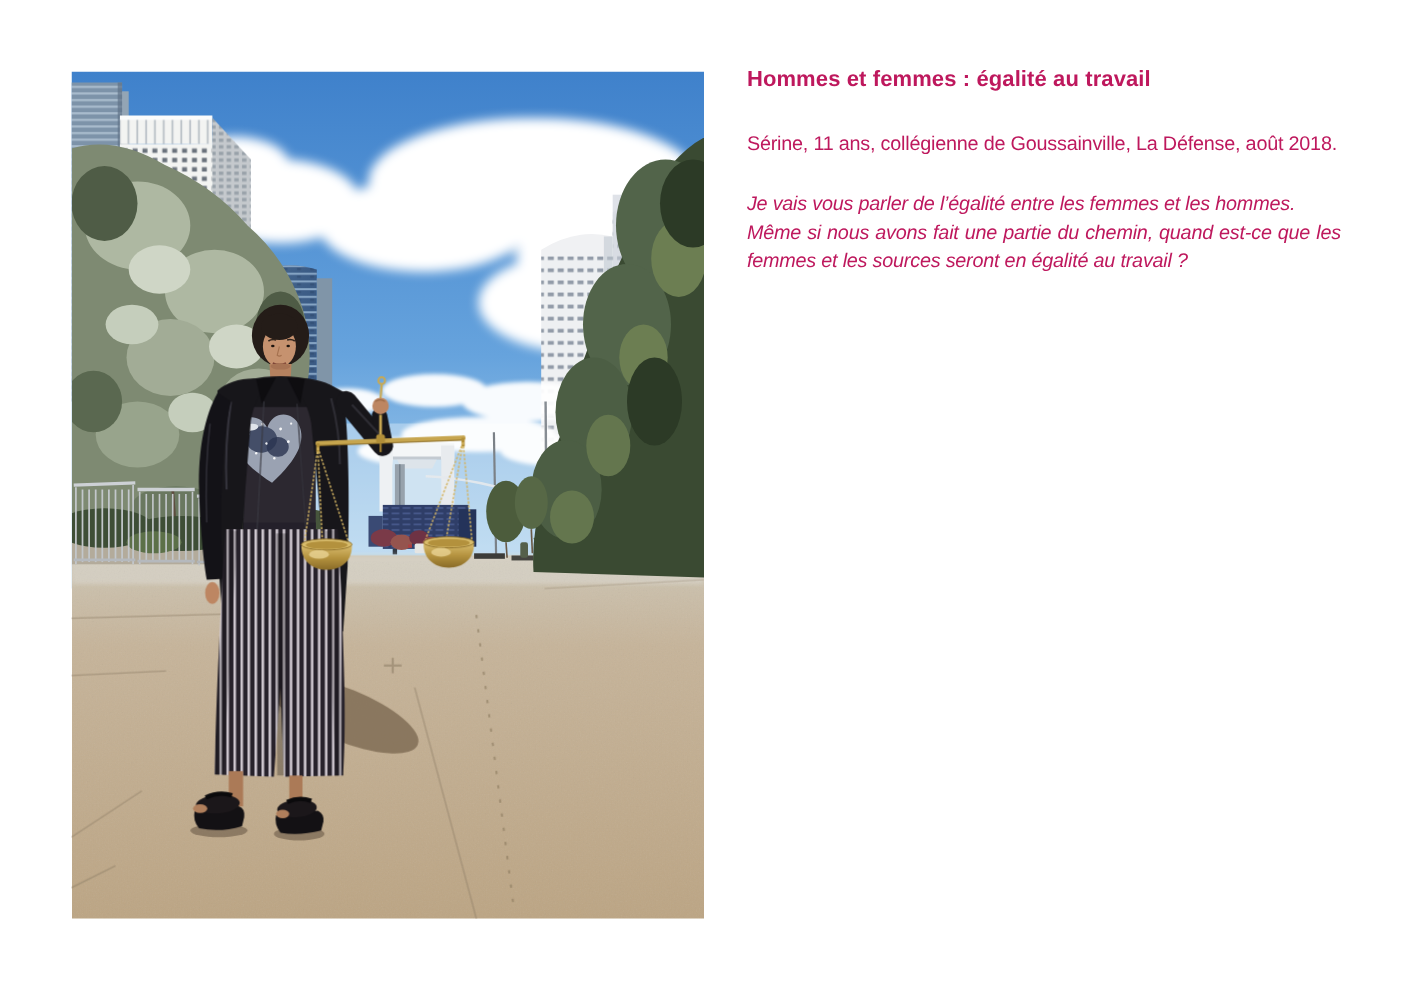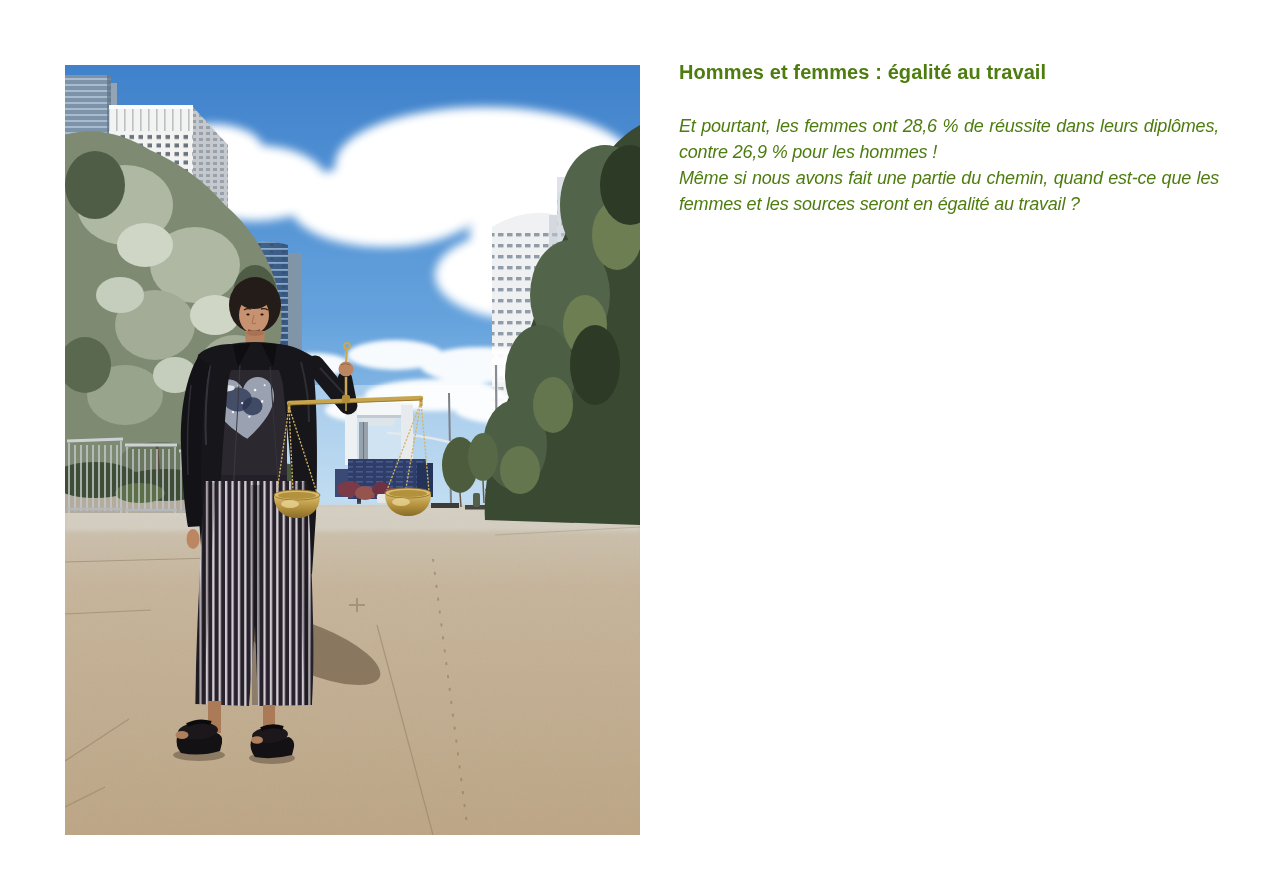--- a/index.html
+++ b/index.html
@@ -1,20 +1,20 @@
 <!DOCTYPE html>
 <html><head>
 <meta charset="utf-8">
 <style>
   html,body{margin:0;padding:0;background:#ffffff;}
   .page{position:relative;width:1280px;height:896px;background:#ffffff;overflow:hidden;
         font-family:"Liberation Sans",sans-serif;}
   .photo{position:absolute;left:65px;top:65px;width:575px;height:770px;margin:0;}
   .photo svg{display:block;width:575px;height:770px;}
-  .text-col{position:absolute;left:679px;top:60px;width:540px;color:#4d7c0f;}
+  .text-col{position:absolute;left:679px;top:60px;width:540px;color:#be185d;}
   .text-col h1{font-size:20px;line-height:24px;font-weight:bold;margin:0;letter-spacing:.1px;}
   .byline{margin:33px 0 0;font-size:18px;line-height:26px;text-align:justify;letter-spacing:-.2px;}
   .article-body{margin-top:29px;}
   .article-body p{margin:0;font-size:18px;line-height:26px;font-style:italic;
                   text-align:justify;letter-spacing:-.2px;}
 </style>
 </head>
 <body>
 
 <div class="page">
@@ -430,19 +430,20 @@
             <ellipse cx="343" cy="428.5" rx="19" ry="3.6" fill="#b3913d"></ellipse>
             <ellipse cx="336" cy="437" rx="9" ry="4" fill="#ecd79a" opacity=".75"></ellipse>
           </g>
         </g>
       </g>
     </svg>
   </figure>
 
   <section class="text-col">
     <h1>Hommes et femmes : égalité au travail</h1>
+    <p class="byline">Sérine, 11 ans, collégienne de Goussainville, La Défense, août 2018.</p>
     <div class="article-body">
-        <p>Et pourtant, les femmes ont 28,6 % de réussite dans leurs diplômes, contre 26,9 % pour les hommes !</p>
+        <p>Je vais vous parler de l’égalité entre les femmes et les hommes.</p>
         <p>Même si nous avons fait une partie du chemin, quand est-ce que les femmes et les sources seront en égalité au travail ?</p>
       </div>
   </section>
 
 </div>
 
 </body></html>

